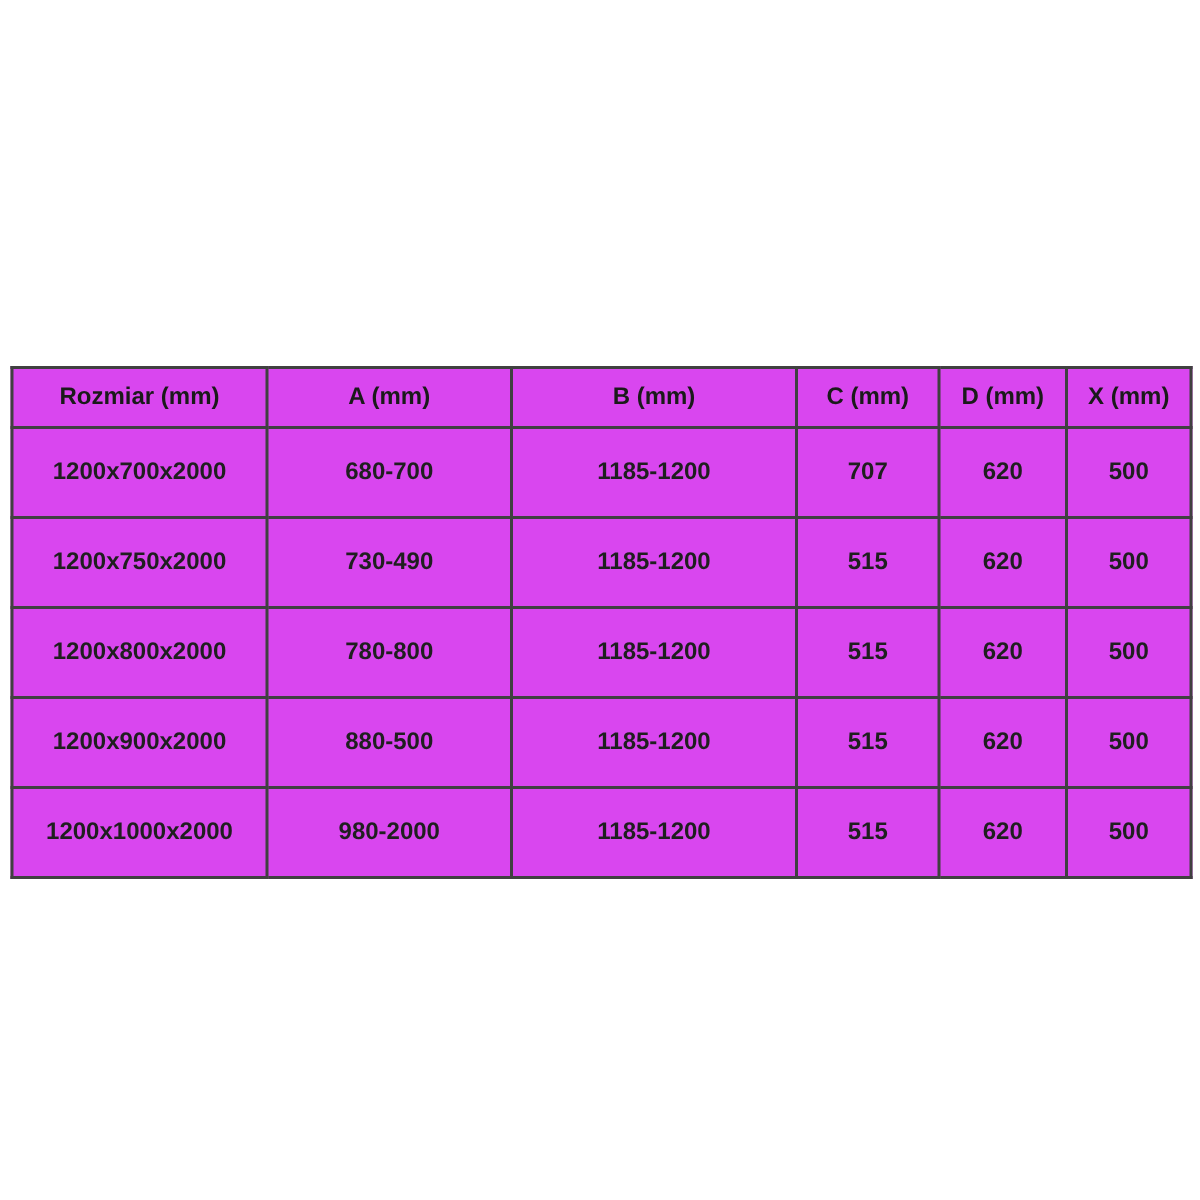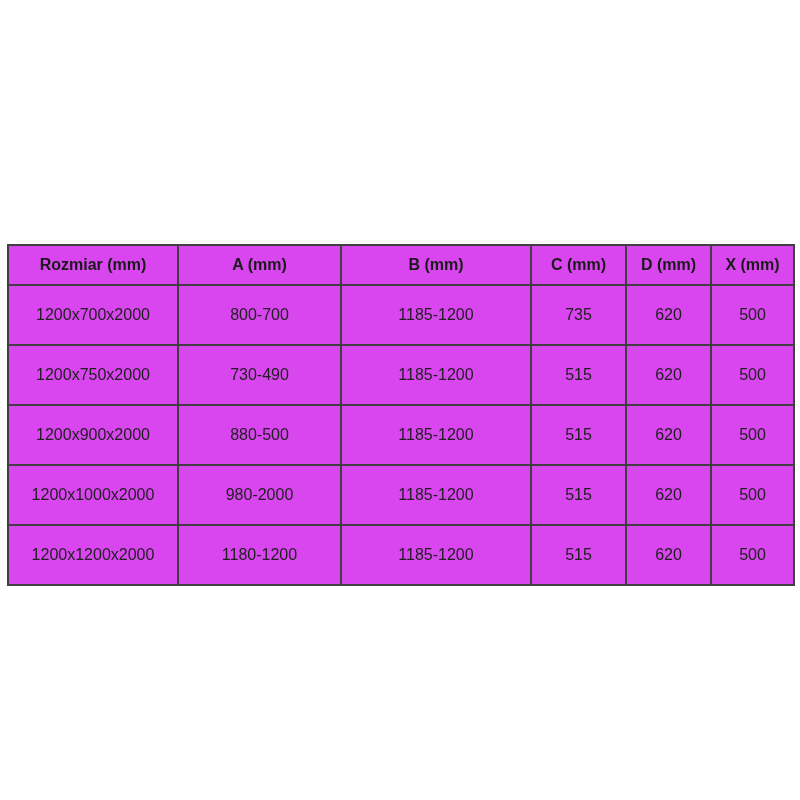--- a/index.html
+++ b/index.html
@@ -37,21 +37,21 @@
     white-space: nowrap;
   }
   table.spec-table th {
     font-size: 16px;
     font-weight: bold;
     color: #1a1a1a;
     height: 38px;
   }
   table.spec-table td {
     font-size: 16px;
-    font-weight: normal;
+    font-weight: bold;
     color: #1f1f1f;
     height: 38px;
   }
 </style>
 </head>
 <body>
 
 <div class="page">
   <table class="spec-table">
     <colgroup>
@@ -68,29 +68,37 @@
         <th>A (mm)</th>
         <th>B (mm)</th>
         <th>C (mm)</th>
         <th>D (mm)</th>
         <th>X (mm)</th>
       </tr>
     </thead>
     <tbody>
       <tr>
         <td>1200x700x2000</td>
-        <td>800-700</td>
+        <td>680-700</td>
         <td>1185-1200</td>
-        <td>735</td>
+        <td>707</td>
         <td>620</td>
         <td>500</td>
       </tr>
       <tr>
         <td>1200x750x2000</td>
         <td>730-490</td>
+        <td>1185-1200</td>
+        <td>515</td>
+        <td>620</td>
+        <td>500</td>
+      </tr>
+      <tr>
+        <td>1200x800x2000</td>
+        <td>780-800</td>
         <td>1185-1200</td>
         <td>515</td>
         <td>620</td>
         <td>500</td>
       </tr>
       <tr>
         <td>1200x900x2000</td>
         <td>880-500</td>
         <td>1185-1200</td>
         <td>515</td>
@@ -98,23 +106,15 @@
         <td>500</td>
       </tr>
       <tr>
         <td>1200x1000x2000</td>
         <td>980-2000</td>
         <td>1185-1200</td>
         <td>515</td>
         <td>620</td>
         <td>500</td>
       </tr>
-      <tr>
-        <td>1200x1200x2000</td>
-        <td>1180-1200</td>
-        <td>1185-1200</td>
-        <td>515</td>
-        <td>620</td>
-        <td>500</td>
-      </tr>
     </tbody>
   </table>
 </div>
 
 </body></html>

